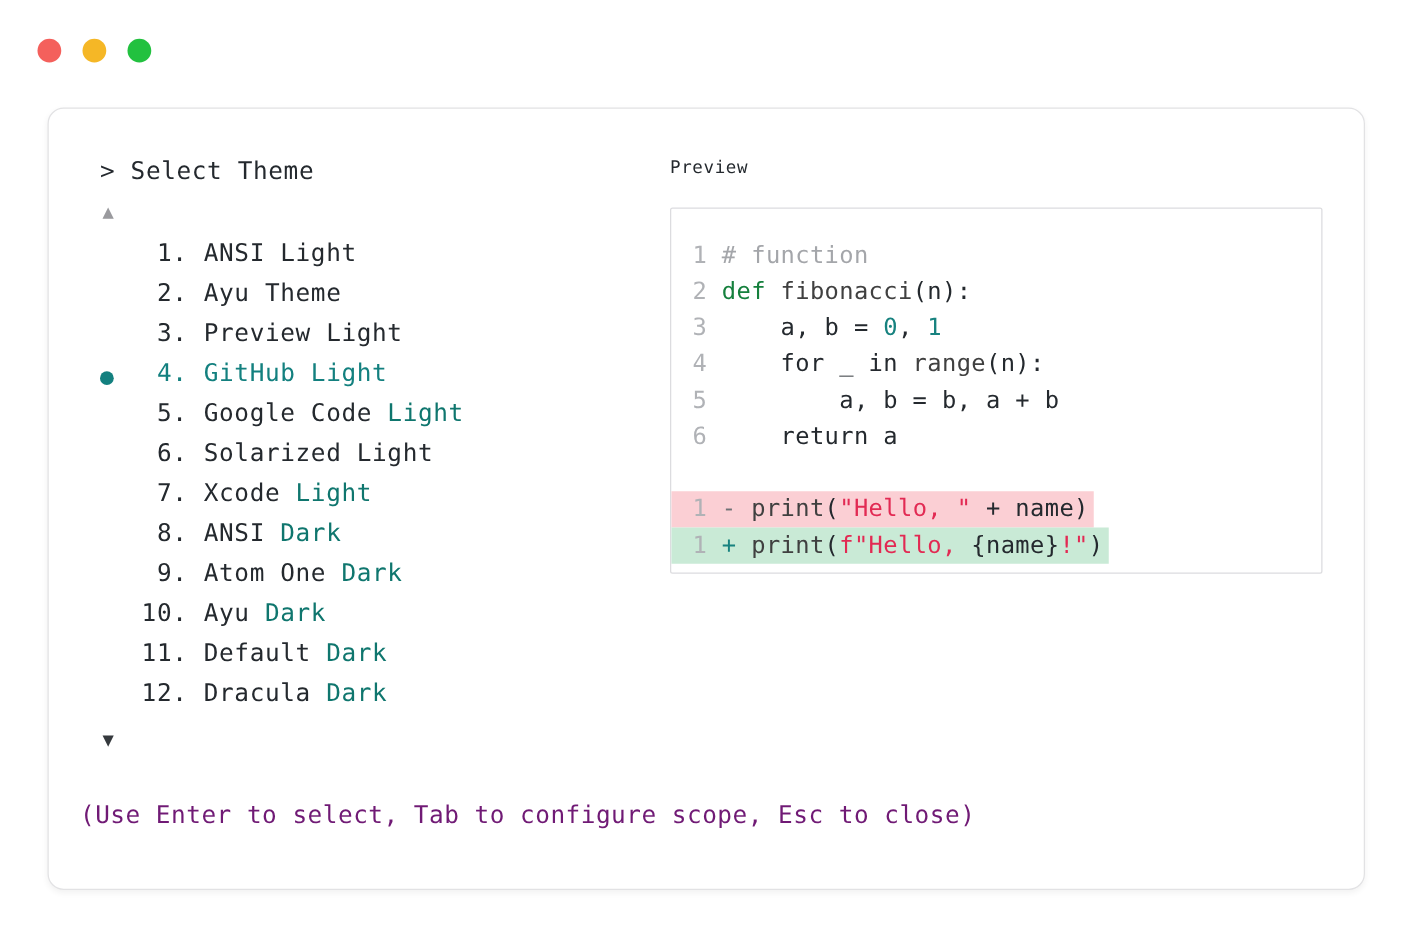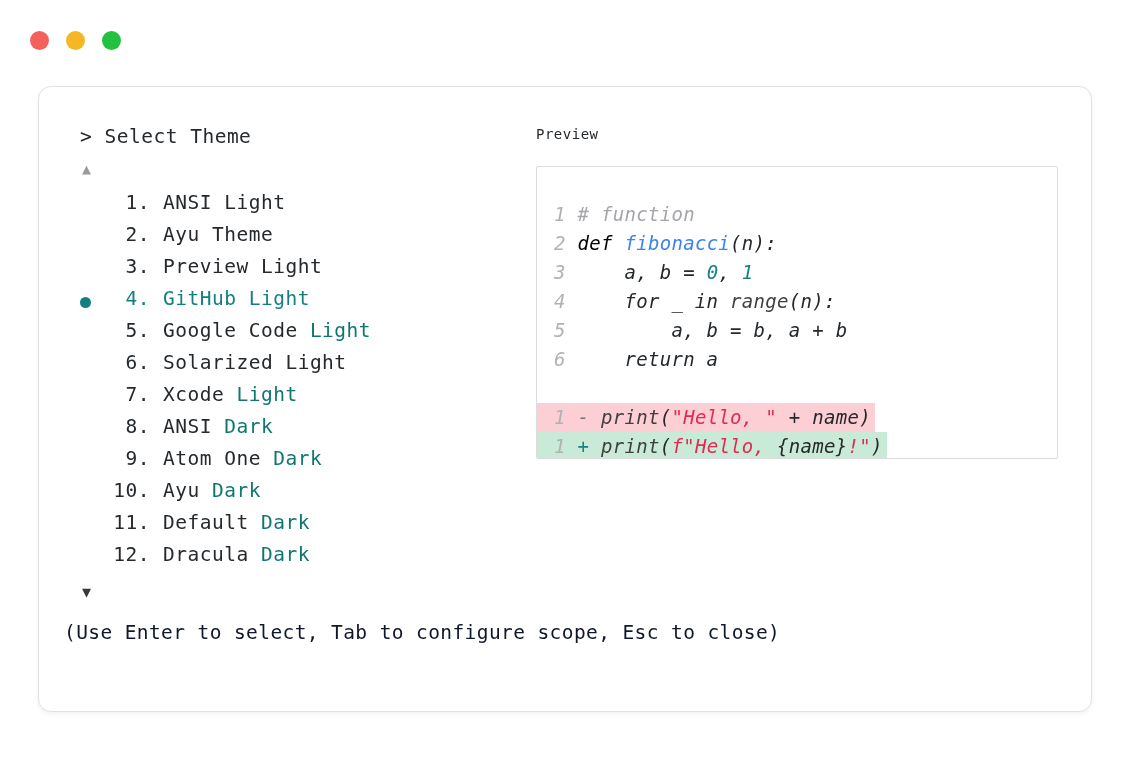--- a/index.html
+++ b/index.html
@@ -109,23 +109,23 @@
   .name { margin-left: 13px; white-space: pre; }
   .suffix { color: #0f766e; white-space: pre; }
   .theme-row.selected,
   .theme-row.selected .idx,
   .theme-row.selected .name,
   .theme-row.selected .suffix { color: #13807f; }
 
   .hint {
     position: absolute;
     left: 25px;
-    top: 534px;
+    top: 553px;
     font-size: 19.5px;
-    color: #0f172a;
+    color: #701a75;
     letter-spacing: 0.4px;
     white-space: pre;
   }
 
   
   .right-col {
     position: absolute;
     left: 497px;
     top: 40px;
     width: 530px;
@@ -138,23 +138,22 @@
     line-height: 1;
   }
   .code-pane {
     margin-top: 25px;
     width: 522px;
     height: 293px;
     box-sizing: border-box;
     background: #ffffff;
     border: 1px solid #dcdcdf;
     border-radius: 2px;
-    padding: 33px 0 0 0;
+    padding: 23px 0 0 0;
     overflow: hidden;
-    font-style: italic;
   }
   .code-line {
     font-size: 19px;
     line-height: 29px;
     height: 29px;
     white-space: pre;
     letter-spacing: 0.3px;
     color: #24292e;
     padding-left: 17px;
   }
@@ -163,22 +162,22 @@
     display: inline-block;
     padding-left: 17px;
     padding-right: 4px;
   }
   .diff-removed .diff-inner { background: #fbcfd4; }
   .diff-added   .diff-inner { background: #c9ead6; }
   .blank-line { height: 29px; }
 
   .ln  { color: #b0b2b6; }
   .cmt { color: #a4a6aa; }
-  .kw  { color: #000000; }
-  .fn  { color: #3b82f6; }
+  .kw  { color: #15803d; }
+  .fn  { color: #404040; }
   .num { color: #17827f; }
   .bi  { color: #404040; }
   .str { color: #e22a53; }
   .plus { color: #17827f; }
   .minus { color: #6f7276; }
   .pl  { color: #24292e; }
 </style>
 </head>
 <body>
 

